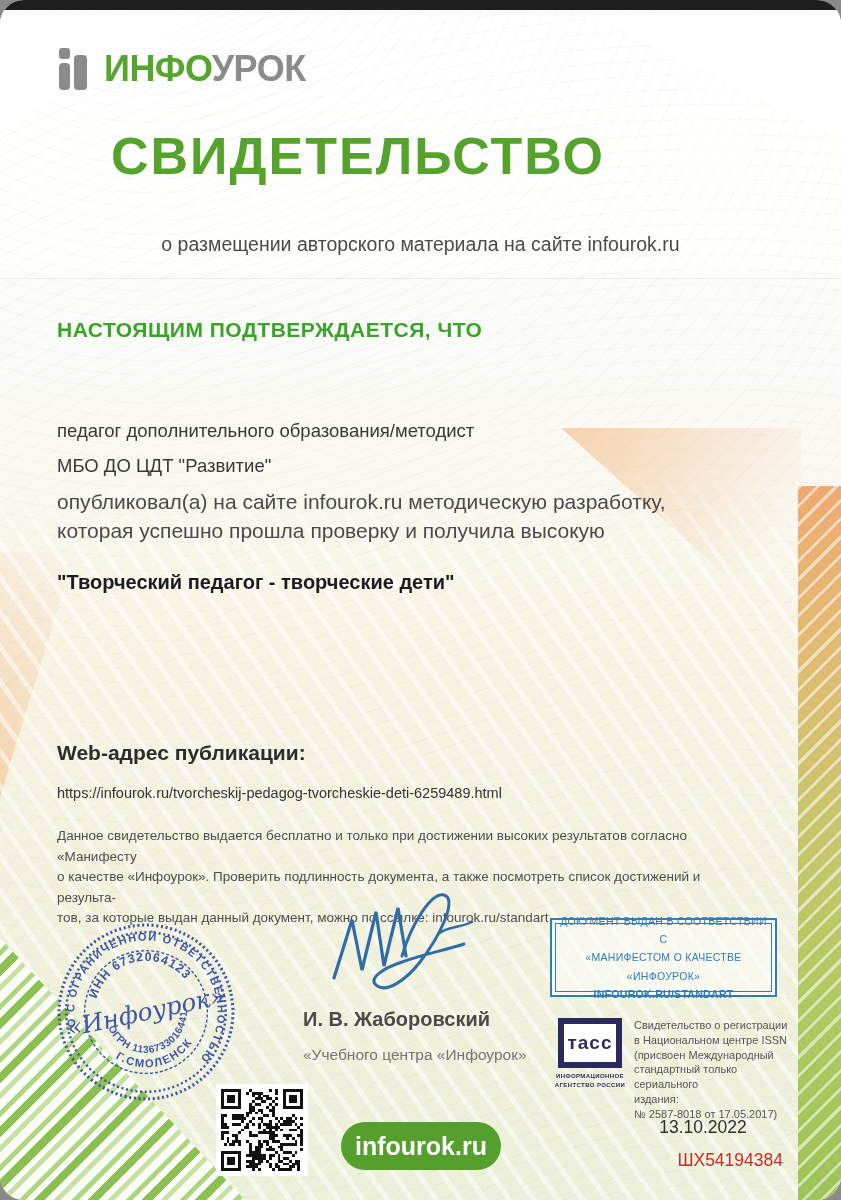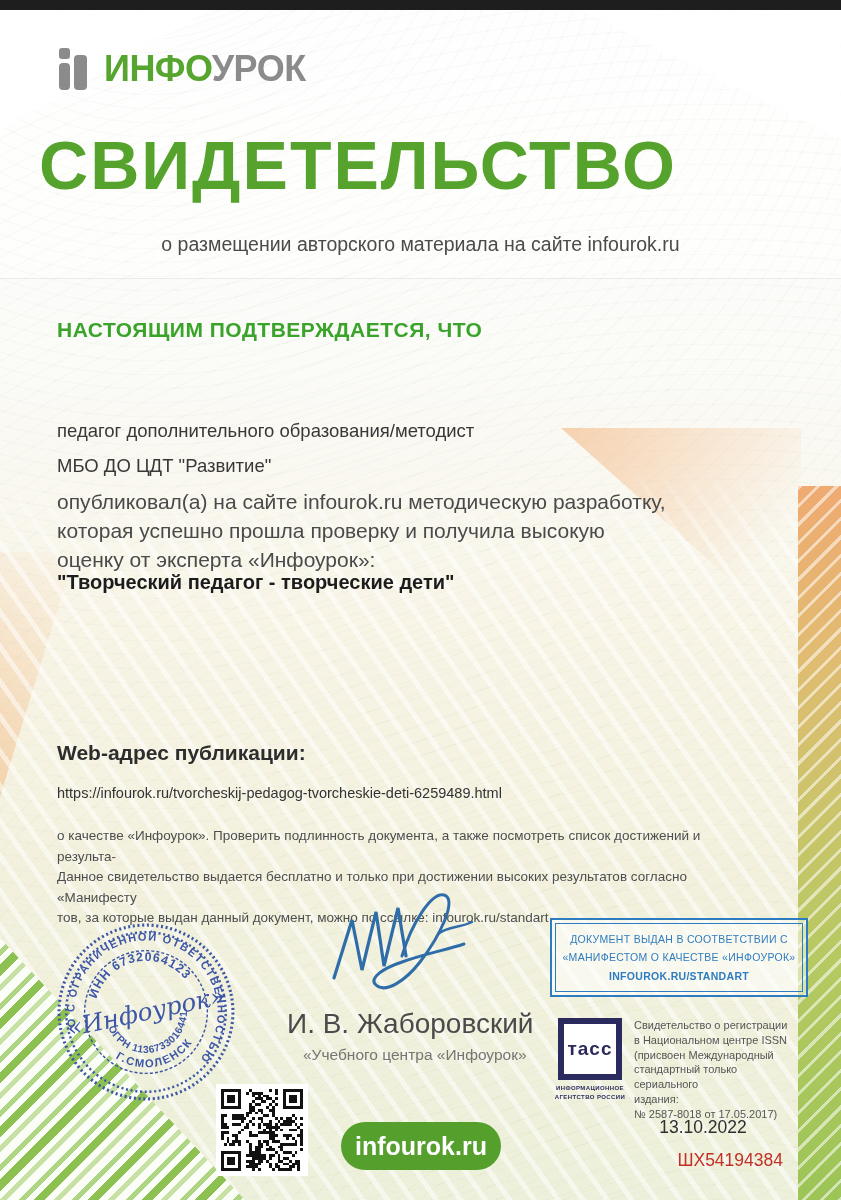--- a/index.html
+++ b/index.html
@@ -1,18 +1,18 @@
 <!DOCTYPE html>
 <html><head>
 <meta charset="utf-8">
 <style>
   html,body{margin:0;padding:0;background:#8a8a8a;}
   .page{position:relative;width:841px;height:1200px;margin:0 auto;overflow:hidden;
     font-family:"Liberation Sans",sans-serif;
-    background:linear-gradient(180deg,#fdfdfd 0%,#fbfbf8 30%,#f8f4e6 52%,#f3f1de 72%,#edf0da 100%);}
+    background:linear-gradient(180deg,#fdfdfd 0%,#fbfbf8 30%,#f8f4e6 52%,#f3f1de 72%,#edf0da 100%);border-radius:24px;}
   .abs{position:absolute;}
   
   .topbar{top:0;left:0;width:841px;height:10px;background:#1e1e1e;}
   .hband{top:10px;left:0;right:0;height:268px;background:rgba(255,255,255,.55);border-bottom:1px solid rgba(0,0,0,.07);}
   .waves{inset:0;pointer-events:none;opacity:.6;
     background-image:
       repeating-radial-gradient(circle at 18% -12%, rgba(80,80,80,.035) 0 1.5px, transparent 1.5px 14px),
       repeating-radial-gradient(circle at 85% 130%, rgba(110,150,60,.05) 0 1.5px, transparent 1.5px 15px);}
   .diag{left:0;right:0;top:465px;bottom:0;pointer-events:none;
     background:repeating-linear-gradient(55deg, rgba(255,255,255,0) 0 15px, rgba(255,255,255,.5) 15px 20px);
@@ -31,45 +31,45 @@
     background:repeating-linear-gradient(135deg,#fbfdf7 0 8px,#aed581 8px 13px,#fbfdf7 13px 19px,#8cc152 19px 27px,#fbfdf7 27px 33px,#c6e1a3 33px 38px);}
   
   .logo{top:46px;left:57px;display:flex;align-items:flex-start;}
   .logo-icon{width:40px;height:46px;position:relative;margin-right:7px;}
   .logo-icon .b1{position:absolute;left:2px;top:2px;width:11px;height:11px;background:#8b8b8b;border-radius:3px;}
   .logo-icon .b2{position:absolute;left:2px;top:17px;width:11px;height:27px;background:#8b8b8b;border-radius:4px;}
   .logo-icon .b3{position:absolute;left:17px;top:9px;width:13px;height:35px;background:#8b8b8b;border-radius:4px;}
   .logo-text{font-size:36px;font-weight:bold;letter-spacing:-.5px;line-height:46px;}
   .logo-text .g{color:#56a52f;} .logo-text .gr{color:#8b8b8b;}
   .license{top:50px;left:332px;width:495px;font-size:11.5px;line-height:1.55;color:#434343;}
-  .title{top:126px;left:0;width:716px;text-align:center;font-size:68px;font-weight:bold;letter-spacing:2px;color:#55a32c;}
+  .title{top:126px;left:0;width:716px;text-align:center;font-size:52px;font-weight:bold;letter-spacing:2px;color:#55a32c;}
   .subtitle{top:233px;left:0;width:841px;text-align:center;font-size:19.5px;color:#4b4b4b;}
   
   .heading{top:318px;left:57px;font-size:21px;font-weight:bold;letter-spacing:.5px;color:#3aa32a;}
   .name{top:357px;left:57px;font-size:31px;color:#d43a31;}
   .role{top:420px;left:57px;font-size:18.5px;color:#383838;}
   .org{top:455px;left:57px;font-size:18.5px;color:#383838;}
   .para{top:487px;left:57px;font-size:21px;line-height:29px;color:#4a4a4a;}
   .work{top:571px;left:57px;font-size:20px;font-weight:bold;color:#1c1c1c;}
   .weblabel{top:741px;left:57px;font-size:21px;font-weight:bold;color:#2d2d2d;}
   .url{top:785px;left:57px;font-size:14.5px;color:#333;}
   .disclaimer{top:826px;left:57px;width:706px;font-size:13.5px;line-height:20.5px;color:#4e4e4e;}
   
   .stamp{left:56px;top:922px;width:180px;height:180px;transform:rotate(-12deg);}
   .qr{left:216px;top:1084px;width:92px;height:92px;background:#fff;padding:5px;box-sizing:border-box;}
   .sig{left:318px;top:882px;width:170px;height:118px;}
-  .sig-name{left:287px;top:1008px;font-size:28px;color:#4a4a4a;}
+  .sig-name{left:303px;top:1008px;font-size:20px;color:#4a4a4a;font-weight:bold;}
   .sig-role{left:303px;top:1044px;font-size:15.5px;line-height:21px;color:#757575;}
-  .bluebox{left:550px;top:918px;width:258px;height:79px;border:2px solid #2e7cc0;box-sizing:border-box;background:rgba(255,255,255,.5);padding:3px;}
+  .bluebox{left:550px;top:918px;width:227px;height:79px;border:2px solid #2e7cc0;box-sizing:border-box;background:rgba(255,255,255,.5);padding:3px;}
   .bluebox .inner{border:1px solid #2e7cc0;width:100%;height:100%;box-sizing:border-box;
     display:flex;flex-direction:column;align-items:center;justify-content:center;
     font-size:10.5px;line-height:1.75;letter-spacing:.3px;color:#2e7cc0;text-align:center;}
   .bluebox .inner .bold{font-weight:bold;}
   .tass{left:554px;top:1018px;width:72px;text-align:center;}
-  .tass-box{width:64px;height:62px;margin:0 auto;background:#fff;border:6px solid #2b2a5e;box-sizing:border-box;
+  .tass-box{width:64px;height:50px;margin:0 auto;background:#fff;border:6px solid #2b2a5e;box-sizing:border-box;
     display:flex;align-items:center;justify-content:center;font-size:19px;font-weight:bold;color:#2b2a5e;letter-spacing:1px;}
   .tass-sub{margin-top:4px;font-size:6px;line-height:1.5;color:#2b2a5e;letter-spacing:.4px;font-weight:bold;}
   .issn{left:634px;top:1018px;width:165px;font-size:11px;line-height:14.8px;color:#555;}
   .sitebtn{left:341px;top:1122px;width:160px;height:48px;border-radius:26px;background:#55a02c;
     display:flex;align-items:center;justify-content:center;color:#fff;font-size:25px;font-weight:bold;}
   .date{right:58px;top:1117px;width:160px;text-align:center;font-size:17.5px;color:#2f2f2f;}
   .number{right:58px;top:1150px;width:160px;text-align:right;font-size:17.5px;color:#c23028;}
   .stamp text{fill:#3d56a6;}
   .qr svg{display:block;width:100%;height:100%;}
 </style>
@@ -100,30 +100,29 @@
 
   <div class="abs title">СВИДЕТЕЛЬСТВО</div>
   <div class="abs subtitle">о размещении авторского материала на сайте infourok.ru</div>
 
   <div class="abs heading">НАСТОЯЩИМ ПОДТВЕРЖДАЕТСЯ, ЧТО</div>
   <div class="abs role">педагог дополнительного образования/методист</div>
   <div class="abs org">МБО ДО ЦДТ "Развитие"</div>
   <div class="abs para">
     <div>опубликовал(а) на сайте infourok.ru методическую разработку,</div>
     <div>которая успешно прошла проверку и получила высокую</div>
-    <div>оценку от эксперта «Инфоурок»:</div>
   </div>
   <div class="abs work">"Творческий педагог - творческие дети"</div>
 
   <div class="abs weblabel">Web-адрес публикации:</div>
   <div class="abs url">https://infourok.ru/tvorcheskij-pedagog-tvorcheskie-deti-6259489.html</div>
 
   <div class="abs disclaimer">
+    <div>Данное свидетельство выдается бесплатно и только при достижении высоких  результатов согласно «Манифесту</div>
     <div>о качестве «Инфоурок». Проверить подлинность документа, а также посмотреть список достижений и результа-</div>
-    <div>Данное свидетельство выдается бесплатно и только при достижении высоких  результатов согласно «Манифесту</div>
     <div>тов, за которые выдан данный документ, можно по ссылке: infourok.ru/standart</div>
   </div>
 
   <svg class="abs stamp" viewBox="0 0 176 176">
     <circle cx="88" cy="88" r="85" fill="none" stroke="#3d56a6" stroke-width="3" stroke-dasharray="2,2.6"></circle>
     <circle cx="88" cy="88" r="78" fill="none" stroke="#3d56a6" stroke-width="2.4" stroke-dasharray="2,2.6"></circle>
     <circle cx="88" cy="88" r="60" fill="none" stroke="#3d56a6" stroke-width="1.4" stroke-dasharray="3,2"></circle>
     <defs>
       <path id="outerRing" d="M 18 88 A 70 70 0 1 1 158 88 A 70 70 0 1 1 18 88"></path>
       <path id="innTop" d="M 38 88 A 50 50 0 0 1 138 88"></path>

